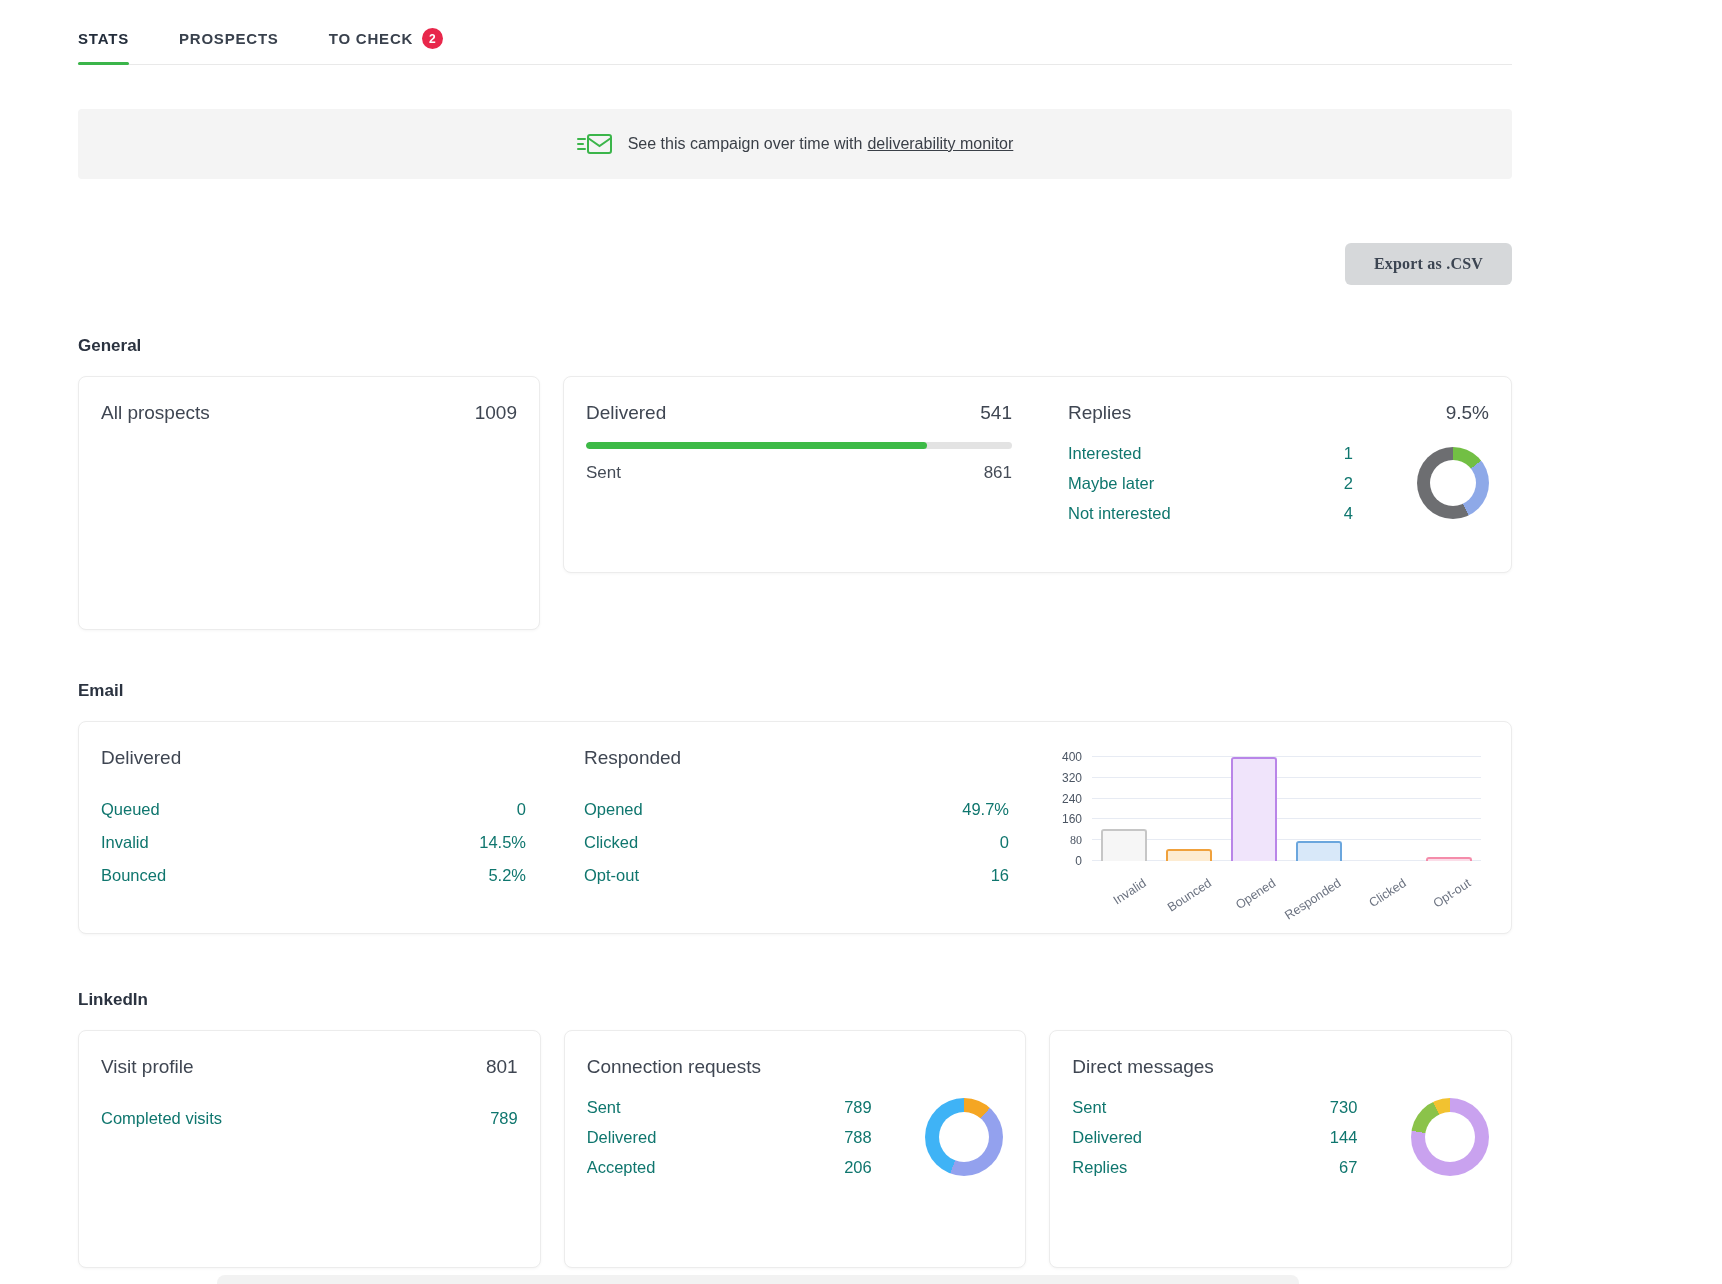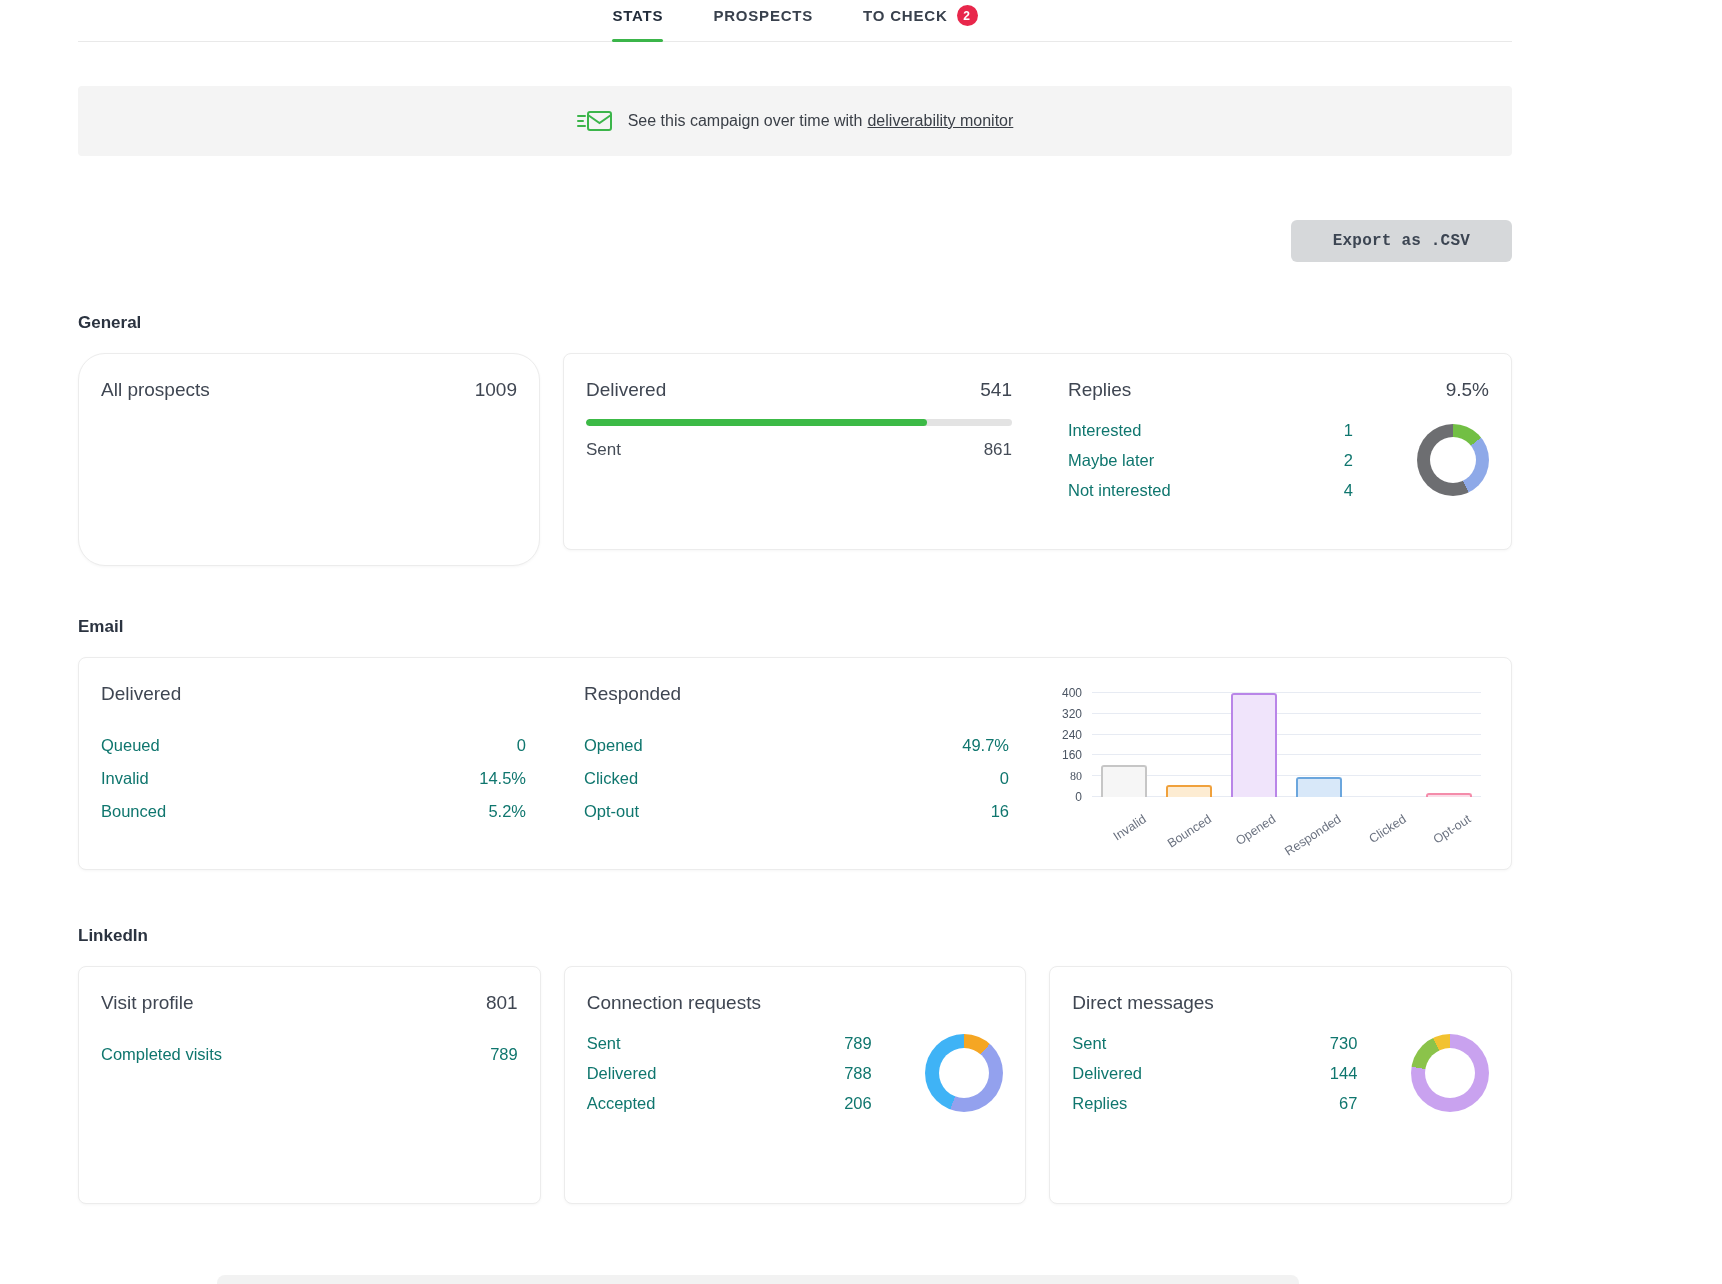--- a/index.html
+++ b/index.html
@@ -7,21 +7,21 @@
   body {
     width:1722px; height:1284px;
     font-family:"Liberation Sans", sans-serif;
     color:#3d4450;
     position:relative;
     overflow:hidden;
   }
   .container { margin-left:78px; width:1434px; }
 
   
-  .tabbar { padding-top:5px; display:flex; gap:50px; border-bottom:1px solid #e9e9e9;justify-content:center; }
+  .tabbar { padding-top:28px; display:flex; gap:50px; border-bottom:1px solid #e9e9e9; }
   .tab {
     position:relative; padding-bottom:15px; cursor:pointer;
     font-size:15px; letter-spacing:0.8px; font-weight:600; color:#39414d;
     display:flex; align-items:center;
   }
   .tab.active { color:#232d3b; font-weight:700; }
   .tab.active::after {
     content:""; position:absolute; left:0; right:0; bottom:-1px; height:3px;
     background:var(--accent-green,#3bb54a); border-radius:2px;
   }
@@ -38,41 +38,41 @@
     display:flex; align-items:center; justify-content:center; gap:15px;
     font-size:16px; color:#3a3f47;
   }
   .banner-icon { color:var(--accent-green,#3bb54a); display:flex; }
   .banner-link { color:#3a3f47; text-decoration:underline; cursor:pointer; margin-left:5px; }
 
   
   .export-row { margin-top:64px; display:flex; justify-content:flex-end; }
   .export-btn {
     background:#d6d8da; border:none; border-radius:6px;
-    padding:12px 42px; font-family:Liberation Mono, monospace;
+    padding:12px 29px; font-family:Liberation Serif, serif;
     font-size:16px; font-weight:700; color:#3c4552; letter-spacing:0.2px;
     cursor:pointer;
     text-align:center;
   }
 
   
   .section-heading { margin-top:51px; margin-bottom:20px; font-size:17px; font-weight:700; color:#2b3340; }
   .section-heading.li { margin-top:56px; }
   .cards-row { display:flex; gap:23px; }
   .card {
     background:#fff; border:1px solid #ececec; border-radius:8px;
     box-shadow:0 1px 3px rgba(0,0,0,0.04);
     padding:25px 22px;
   }
   .card-title-row { display:flex; justify-content:space-between; align-items:baseline; font-size:19px; color:#3f4652; }
   .stat-rows { margin-top:24px; }
   .stat-row { display:flex; justify-content:space-between; font-size:16.5px; color:#0f766e; padding:7px 0; }
 
   
-  .card-all { width:462px; height:213px;border-radius:27px; }
+  .card-all { width:462px; height:254px; }
   .card-wide { flex:1; height:197px; display:flex; }
   .delivered-col { width:426px; margin-right:56px; }
   .progress { height:7px; background:#e3e3e3; border-radius:4px; margin-top:18px; overflow:hidden; }
   .progress-fill { height:100%; background:var(--progress-green,#3cba46); border-radius:4px; }
   .sent-row { display:flex; justify-content:space-between; margin-top:14px; font-size:17px; color:#454c57; }
   .replies-col { flex:1; }
   .replies-body { display:flex; align-items:center; margin-top:14px; }
   .replies-rows { width:285px; }
   .replies-rows .stat-row { padding:5.5px 0; }
 

